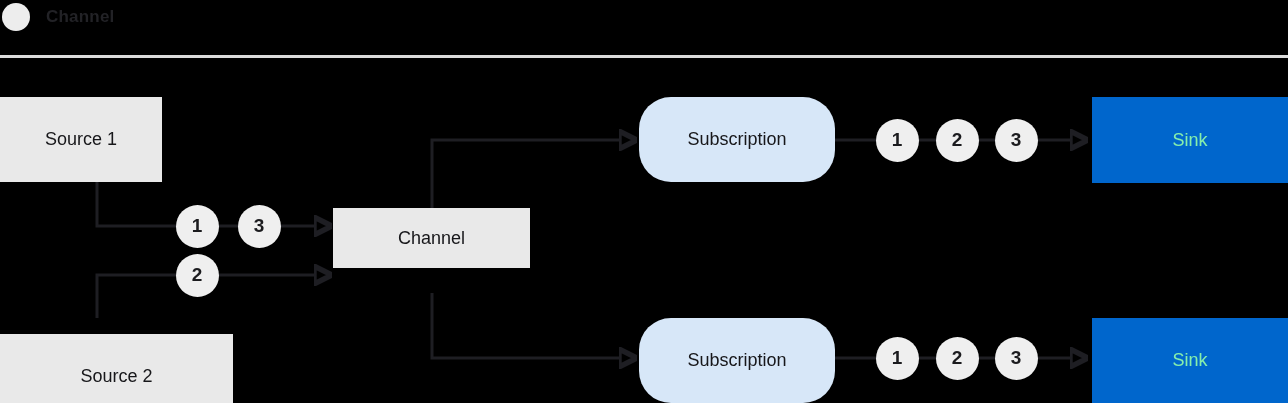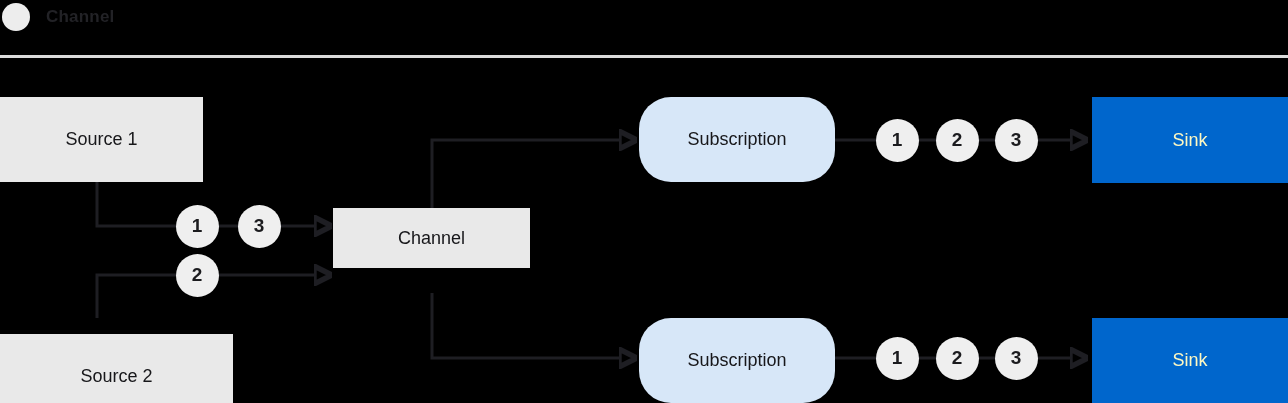--- a/index.html
+++ b/index.html
@@ -65,21 +65,21 @@
     position: absolute;
     display: flex;
     align-items: center;
     justify-content: center;
     font-size: 18px;
     color: #17171a;
     box-sizing: border-box;
   }
   .node.gray  { background: #e9e9e9; }
   .node.lblue { background: #d7e7f8; border-radius: 32px; }
-  .node.blue  { background: #0066cc; color: #fef9c3; }
+  .node.blue  { background: #0066cc; color: #86efac; }
   
   .badge {
     position: absolute;
     width: 43px;
     height: 43px;
     border-radius: 50%;
     background: #efefef;
     display: flex;
     align-items: center;
     justify-content: center;
@@ -106,21 +106,21 @@
       </marker>
     </defs>
     <path d="M97,182 L97,226 L314,226" marker-end="url(#arrow)"></path>
     <path d="M97,318 L97,275 L314,275" marker-end="url(#arrow)"></path>
     <path d="M432,208 L432,140 L619,140" marker-end="url(#arrow)"></path>
     <path d="M432,293 L432,358 L619,358" marker-end="url(#arrow)"></path>
     <path d="M835,140 L1070,140" marker-end="url(#arrow)"></path>
     <path d="M835,358 L1070,358" marker-end="url(#arrow)"></path>
   </svg>
 
-  <div class="node gray" style="left:0; top:97; top:97px; width:203px; height:85px;">
+  <div class="node gray" style="left:0; top:97; top:97px; width:162px; height:85px;">
     <span>Source 1</span>
   </div>
 
   <div class="node gray" style="left:0; top:334px; width:233px; height:85px;">
     <span>Source 2</span>
   </div>
 
   <div class="node gray" style="left:333px; top:208px; width:197px; height:60px;">
     <span>Channel</span>
   </div>

